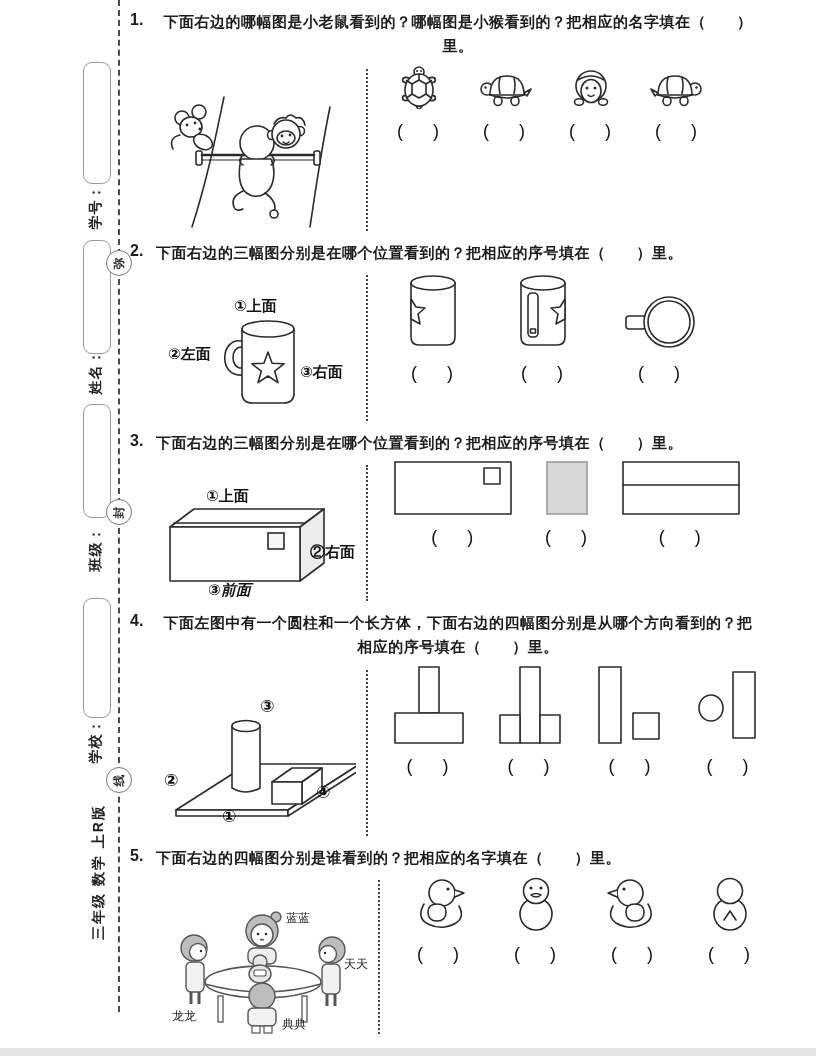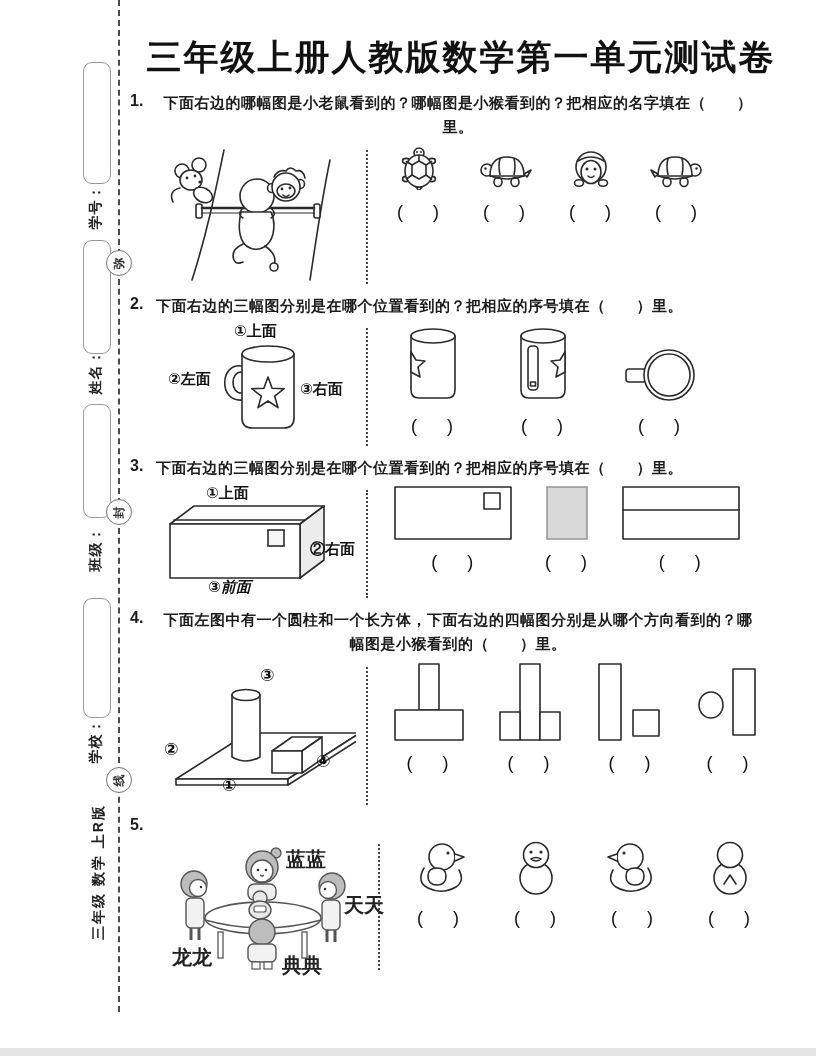--- a/index.html
+++ b/index.html
@@ -22,27 +22,27 @@
   .content{position:absolute;left:130px;top:0;width:662px;}
   .title{margin:34px 0 0;text-align:center;font-size:35px;font-weight:900;letter-spacing:2px;color:#111;}
   .section{margin-top:13px;font-size:17px;}
   .section .sec-head{font-weight:800;}
   .section .sec-note{font-weight:400;font-family:"Liberation Serif","DejaVu Serif",serif;font-size:15.5px;}
   .q{margin-top:10px;}
   .q-head{display:flex;}
   .q-num{width:26px;font-weight:700;font-size:16px;padding-top:1px;flex:none;}
   .q-text{font-size:15px;font-weight:600;line-height:1.62;letter-spacing:.5px;max-width:604px;text-align:center;}
   .fig-row{display:flex;margin-left:30px;margin-top:6px;align-items:flex-start;}
-  .fig-left{position:relative;flex:none;}
+  .fig-left{position:relative;flex:none;margin-top:28px;}
   .fig-divider{border-left:2px dotted #444;align-self:stretch;margin:4px 10px 0 10px;}
   .fig-options{flex:1;display:flex;justify-content:space-around;align-items:flex-end;}
   .opt{display:flex;flex-direction:column;align-items:center;}
   .blank{white-space:pre;font-size:18px;letter-spacing:2px;color:#111;font-weight:500;margin-top:12px;}
   .fig-label{position:absolute;font-size:15px;font-weight:700;white-space:nowrap;color:#111;}
-  .fig-name{position:absolute;font-size:20px;font-weight:700;white-space:nowrap;color:#222;}
+  .fig-name{position:absolute;font-size:12px;font-weight:400;white-space:nowrap;color:#222;}
   svg{display:block;}
   .ink{stroke:#2b2b2b;fill:none;stroke-width:1.6;stroke-linecap:round;stroke-linejoin:round;}
   .inkf{stroke:#2b2b2b;fill:#fff;stroke-width:1.6;stroke-linecap:round;stroke-linejoin:round;}
   .dot{fill:#2b2b2b;stroke:none;}
 </style>
 </head>
 <body>
 
 <div class="page">
 
@@ -67,21 +67,20 @@
       </div>
     <div class="seal-circle" style="top:780px;">
         <span>线</span>
       </div>
 
     <div class="seal-footer">三年级 数学 上R版</div>
   </div>
 
   <div class="content">
 
-    <h1 class="title">三年级上册人教版数学第一单元测试卷</h1>
 
 
     <div class="q">
       <div class="q-head">
         <div class="q-num">1.</div>
         <div class="q-text">下面右边的哪幅图是小老鼠看到的？哪幅图是小猴看到的？把相应的名字填在（　　）里。</div>
       </div>
       <div class="fig-row">
         <div class="fig-left" style="width:196px;height:138px;">
           <svg width="196" height="138" viewBox="0 0 196 138">
@@ -197,21 +196,21 @@
         <div class="fig-left" style="width:196px;height:122px;">
           <svg width="120" height="106" viewBox="0 0 120 106" style="position:absolute;left:48px;top:16px;">
             <path class="inkf" d="M34,26 C12,22 10,62 34,60"></path>
             <path class="ink" d="M34,32 C22,31 22,54 34,53"></path>
             <path class="inkf" d="M34,14 L34,78 Q34,88 44,88 L76,88 Q86,88 86,78 L86,14"></path>
             <ellipse class="inkf" cx="60" cy="14" rx="26" ry="8"></ellipse>
             <polygon class="inkf" points="60,37 64.1,48.3 76.2,48.7 66.7,56.2 70,67.7 60,61 50,67.7 53.3,56.2 43.8,48.7 55.9,48.3"></polygon>
           </svg>
           <div class="fig-label" style="left:74px;top:-2px;">①上面</div>
           <div class="fig-label" style="left:8px;top:46px;">②左面</div>
-          <div class="fig-label" style="left:140px;top:56px;">③右面</div>
+          <div class="fig-label" style="left:140px;top:64px;">③右面</div>
         </div>
         <div class="fig-divider"></div>
         <div class="fig-options" style="padding-right:70px;">
           <div class="opt">
             <svg width="60" height="80" viewBox="0 0 60 80">
               <path class="inkf" d="M8,12 L8,66 Q8,74 16,74 L44,74 Q52,74 52,66 L52,12"></path>
               <ellipse class="inkf" cx="30" cy="12" rx="22" ry="7"></ellipse>
               <polygon class="inkf" points="8,28 13,36 22,37 15,43 17,53 8,48"></polygon>
             </svg>
             <div class="blank">(    )</div>
@@ -278,21 +277,21 @@
             </svg>
             <div class="blank">(    )</div>
           </div>
         </div>
       </div>
     </div>
 
     <div class="q">
       <div class="q-head">
         <div class="q-num">4.</div>
-        <div class="q-text">下面左图中有一个圆柱和一个长方体，下面右边的四幅图分别是从哪个方向看到的？哪幅图是小猴看到的（　　）里。</div>
+        <div class="q-text">下面左图中有一个圆柱和一个长方体，下面右边的四幅图分别是从哪个方向看到的？把相应的序号填在（　　）里。</div>
       </div>
       <div class="fig-row">
         <div class="fig-left" style="width:196px;height:142px;">
           <svg width="196" height="142" viewBox="0 0 196 142">
             <polygon class="inkf" points="16,116 88,70 200,70 128,116"></polygon>
             <polygon class="inkf" points="16,116 128,116 128,122 16,122"></polygon>
             <polygon class="inkf" points="128,116 200,70 200,76 128,122"></polygon>
             <path class="inkf" d="M72,32 L72,94 Q86,102 100,94 L100,32"></path>
             <ellipse class="inkf" cx="86" cy="32" rx="14" ry="5.5"></ellipse>
             <polygon class="inkf" points="112,88 132,74 162,74 142,88"></polygon>
@@ -335,20 +334,21 @@
             </svg>
             <div class="blank">(    )</div>
           </div>
         </div>
       </div>
     </div>
 
     <div class="q">
       <div class="q-head">
         <div class="q-num">5.</div>
+        <div class="q-text">下面右边的四幅图分别是谁看到的？把相应的名字填在（　　）里。</div>
       </div>
       <div class="fig-row">
         <div class="fig-left" style="width:208px;height:130px;">
           <svg width="208" height="130" viewBox="0 0 208 130">
 
             <circle cx="116" cy="13" r="5" style="fill:#bdbdbd;stroke:#555;stroke-width:1.4;"></circle>
             <circle cx="102" cy="27" r="16" style="fill:#bdbdbd;stroke:#555;stroke-width:1.4;"></circle>
             <circle cx="102" cy="31" r="11" style="fill:#fff;stroke:#555;stroke-width:1.4;"></circle>
             <circle class="dot" cx="98" cy="30" r="1.3"></circle>
               <circle class="dot" cx="106" cy="30" r="1.3"></circle>

